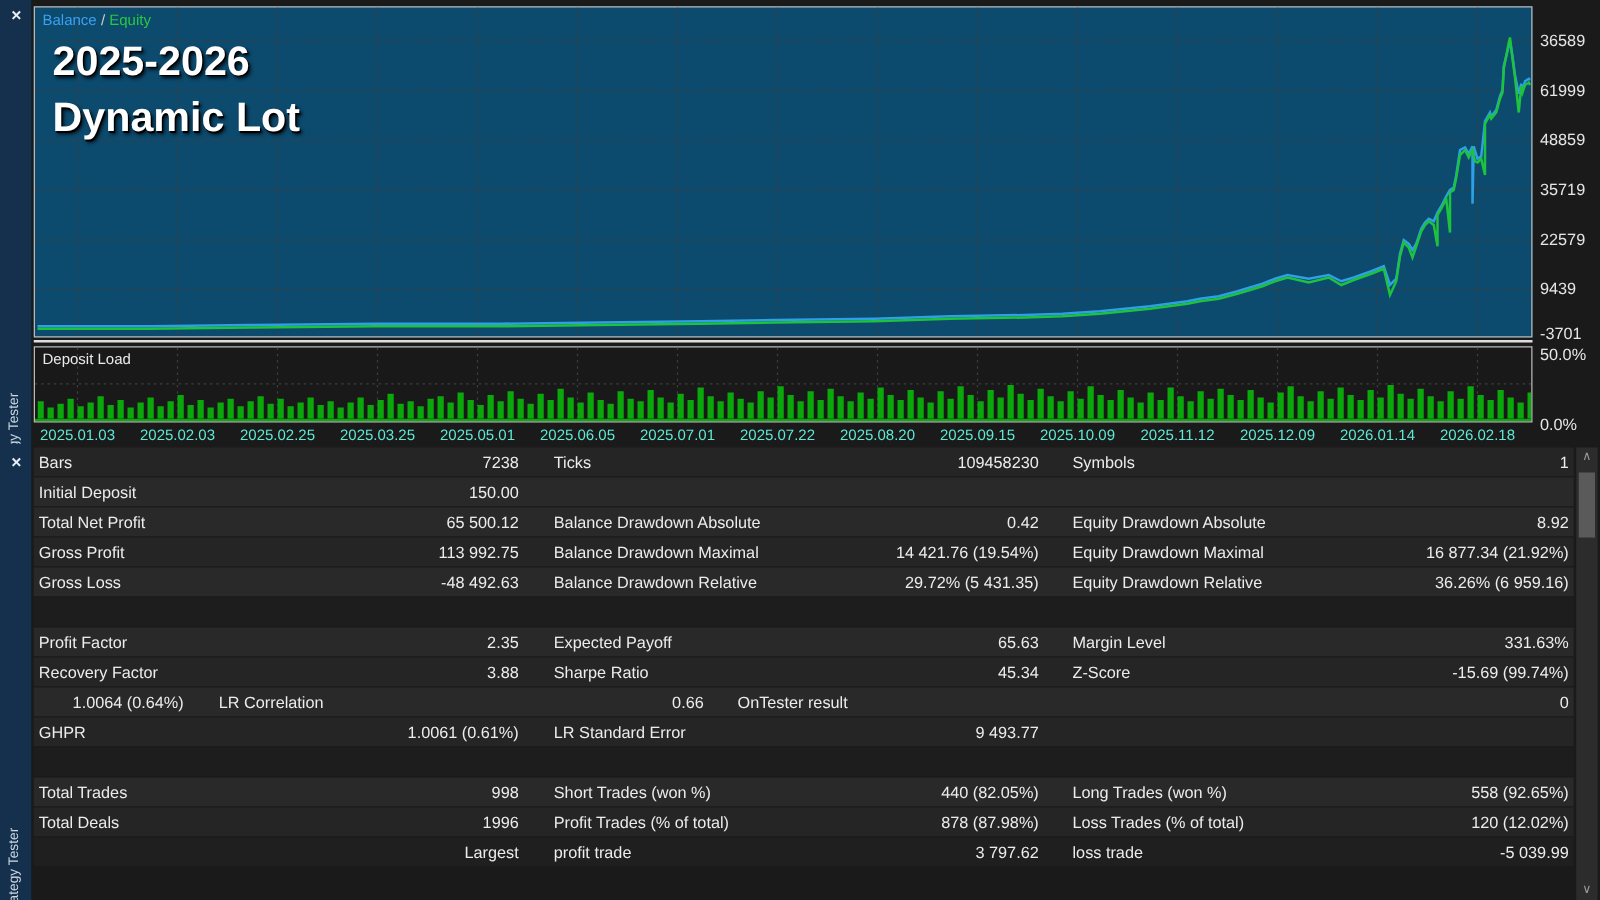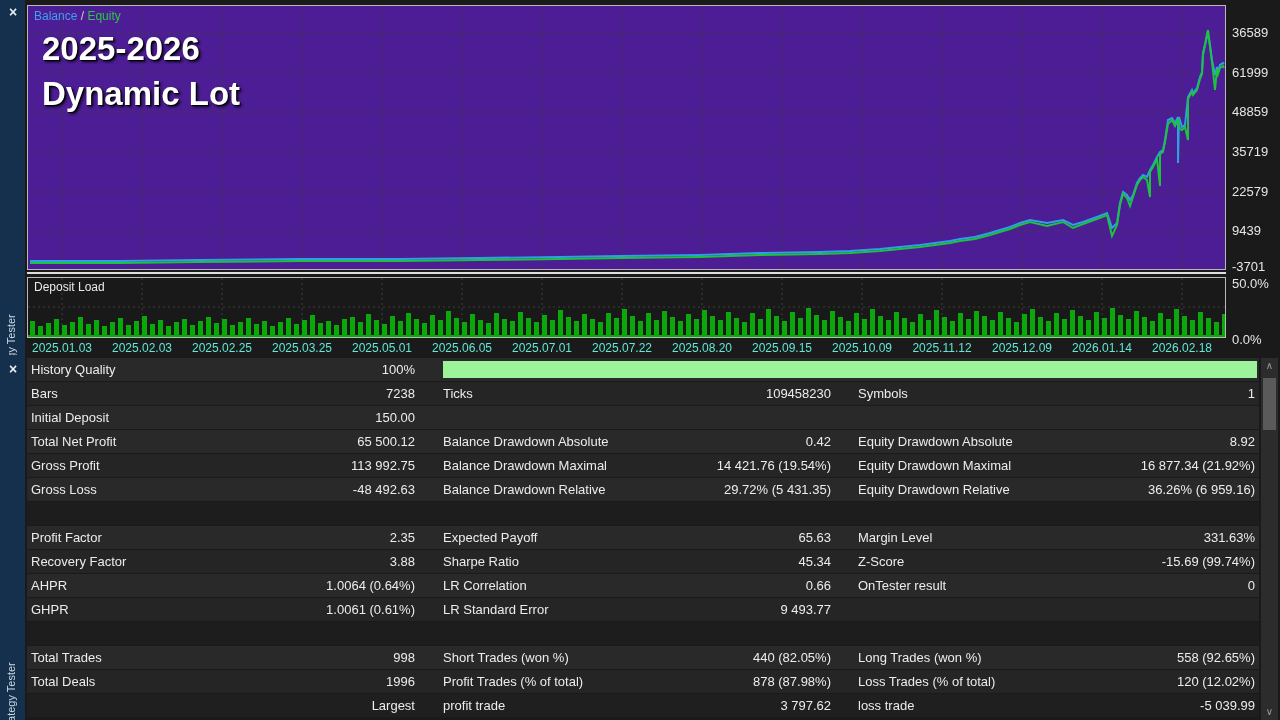--- a/index.html
+++ b/index.html
@@ -9,21 +9,21 @@
   
   #sidebar { position:absolute; left:0; top:0; width:25px; height:720px; background:#14304d; }
   .closeX { position:absolute; left:5px; width:16px; height:16px; color:#e8eef5;
             font-size:14px; font-weight:bold; line-height:16px; text-align:center; cursor:default; }
   .tabclip { position:absolute; left:0; width:25px; overflow:hidden; }
   .vtext { position:absolute; left:5px; white-space:nowrap; transform:rotate(-90deg);
            transform-origin:0 0; font-size:11px; color:#cdd9e4; }
 
   
   #chart-panel { position:absolute; left:27px; top:5px; width:1199px; height:265px;
-                 border:1px solid #b9b9b9; background:#4c1d95; }
+                 border:1px solid #b9b9b9; background:#0c4a6e; }
   #legend { position:absolute; left:6px; top:3px; font-size:12px; color:#d0d0d0; }
   #legend .bal { color:#3da1f2; }
   #legend .eq  { color:#28c940; }
   #overlay-title { position:absolute; left:14px; top:20px; color:#ffffff; font-weight:700;
                    font-size:33px; line-height:45px; letter-spacing:0px;
                    text-shadow:1px 1px 0 #000, 2px 2px 3px rgba(0,0,0,.85); }
   #chart-svg { position:absolute; left:0; top:0; }
 
   
   #panel-sep { position:absolute; left:27px; top:272px; width:1199px; height:2px; background:#dedede; }
@@ -318,25 +318,20 @@
   <span style="left:675px;">2025.08.20</span>
   <span style="left:755px;">2025.09.15</span>
   <span style="left:835px;">2025.10.09</span>
   <span style="left:915px;">2025.11.12</span>
   <span style="left:995px;">2025.12.09</span>
   <span style="left:1075px;">2026.01.14</span>
   <span style="left:1155px;">2026.02.18</span>
 </div>
 
 <div id="table">
-    <div class="trow">
-      <div class="c1l">History Quality</div>
-      <div class="c1v">100%</div>
-      <div class="progress"></div>
-    </div>
     <div class="trow alt">
       <div class="c1l">Bars</div>
       <div class="c1v">7238</div>
       <div class="sp"></div>
       <div class="c2l">Ticks</div>
       <div class="c2v">109458230</div>
       <div class="sp2"></div>
       <div class="c3l">Symbols</div>
       <div class="c3v">1</div>
     </div>
@@ -395,21 +390,20 @@
       <div class="c1l">Recovery Factor</div>
       <div class="c1v">3.88</div>
       <div class="sp"></div>
       <div class="c2l">Sharpe Ratio</div>
       <div class="c2v">45.34</div>
       <div class="sp2"></div>
       <div class="c3l">Z-Score</div>
       <div class="c3v">-15.69 (99.74%)</div>
     </div>
     <div class="trow">
-      <div class="c1l">AHPR</div>
       <div class="c1v">1.0064 (0.64%)</div>
       <div class="sp"></div>
       <div class="c2l">LR Correlation</div>
       <div class="c2v">0.66</div>
       <div class="sp2"></div>
       <div class="c3l">OnTester result</div>
       <div class="c3v">0</div>
     </div>
     <div class="trow alt">
       <div class="c1l">GHPR</div>

